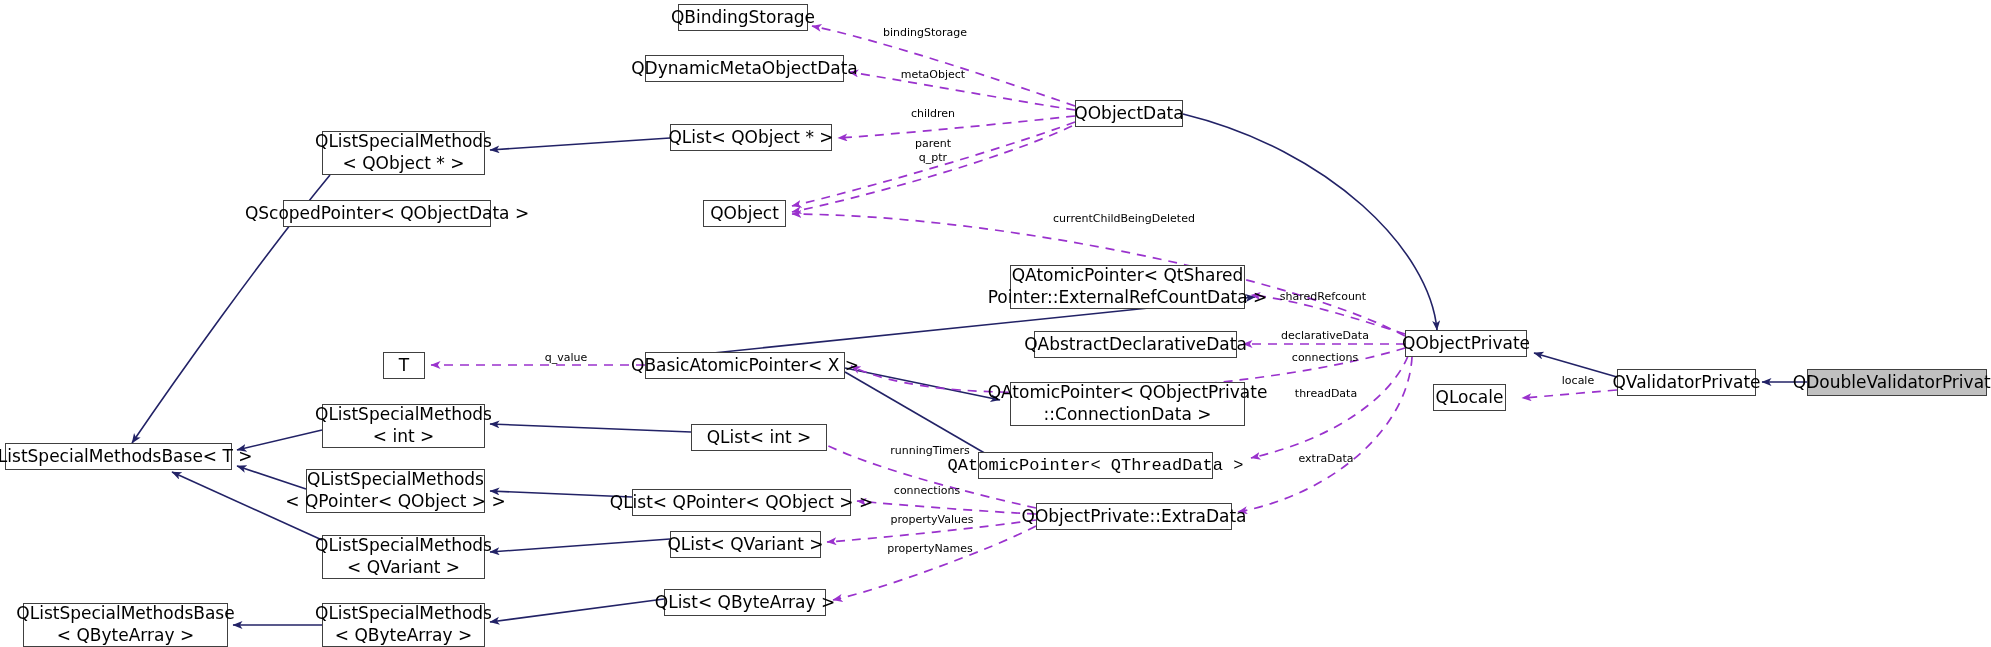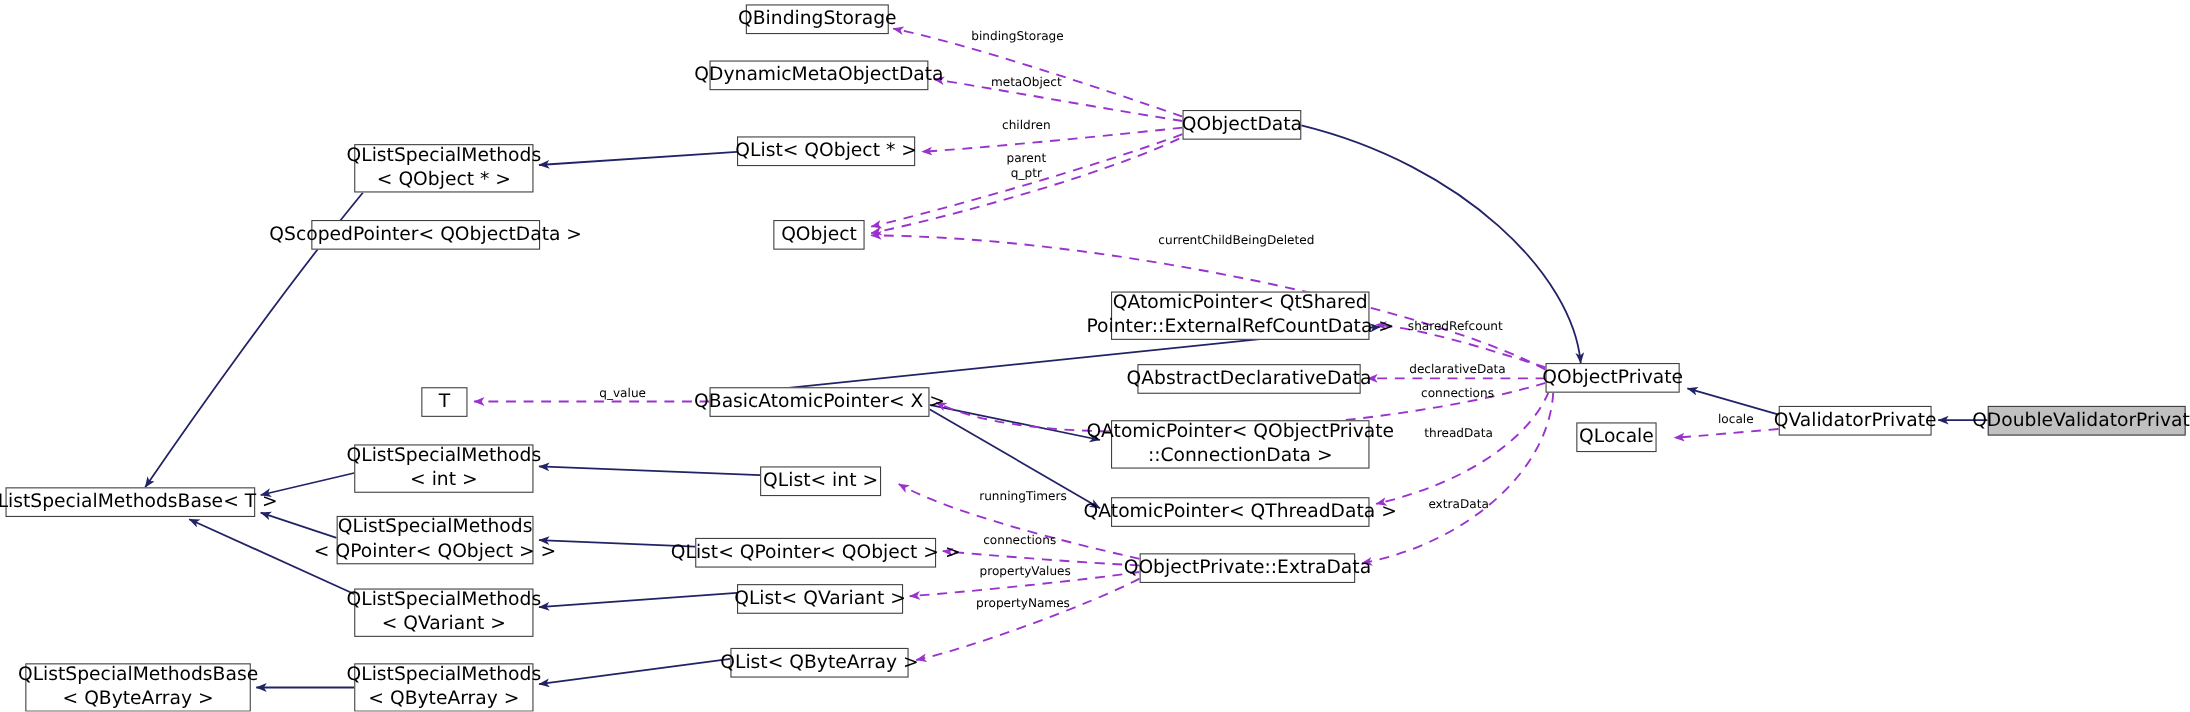--- a/index.html
+++ b/index.html
@@ -120,23 +120,23 @@
       <div class="node" style="left: 645px; top: 352px; width: 200px; height: 27px;">QBasicAtomicPointer&lt; X &gt;</div>
       <div class="node" style="left: 1034px; top: 331px; width: 203px; height: 27px;">QAbstractDeclarativeData</div>
       <div class="node" style="left: 1405px; top: 330px; width: 122px; height: 27px;">QObjectPrivate</div>
       <div class="node" style="left: 1617px; top: 369px; width: 139px; height: 27px;">QValidatorPrivate</div>
       <div class="node highlight" style="left: 1807px; top: 369px; width: 180px; height: 27px;">QDoubleValidatorPrivate</div>
       <div class="node" style="left: 1433px; top: 384px; width: 73px; height: 27px;">QLocale</div>
       <div class="node" style="left: 1010px; top: 382px; width: 235px; height: 44px;">QAtomicPointer&lt; QObjectPrivate
 ::ConnectionData &gt;</div>
       <div class="node" style="left: 322px; top: 404px; width: 163px; height: 44px;">QListSpecialMethods
 &lt; int &gt;</div>
-      <div class="node" style="left: 691px; top: 424px; width: 110px; height: 27px;">QList&lt; int &gt;</div>
+      <div class="node" style="left: 691px; top: 424px; width: 136px; height: 27px;">QList&lt; int &gt;</div>
       <div class="node" style="left: 5px; top: 443px; width: 227px; height: 27px;">QListSpecialMethodsBase&lt; T &gt;</div>
-      <div class="node" style="left: 1010px; top: 452px; width: 235px; height: 27px;">QAtomicPointer&lt; QThreadData &gt;</div>
+      <div class="node" style="left: 978px; top: 452px; width: 235px; height: 27px; font-family: Liberation Mono, monospace;">QAtomicPointer&lt; QThreadData &gt;</div>
       <div class="node" style="left: 306px; top: 469px; width: 179px; height: 44px;">QListSpecialMethods
 &lt; QPointer&lt; QObject &gt; &gt;</div>
       <div class="node" style="left: 632px; top: 489px; width: 219px; height: 27px;">QList&lt; QPointer&lt; QObject &gt; &gt;</div>
       <div class="node" style="left: 1036px; top: 503px; width: 196px; height: 27px;">QObjectPrivate::ExtraData</div>
       <div class="node" style="left: 322px; top: 535px; width: 163px; height: 44px;">QListSpecialMethods
 &lt; QVariant &gt;</div>
       <div class="node" style="left: 670px; top: 531px; width: 151px; height: 27px;">QList&lt; QVariant &gt;</div>
       <div class="node" style="left: 23px; top: 603px; width: 205px; height: 44px;">QListSpecialMethodsBase
 &lt; QByteArray &gt;</div>
       <div class="node" style="left: 322px; top: 603px; width: 163px; height: 44px;">QListSpecialMethods

